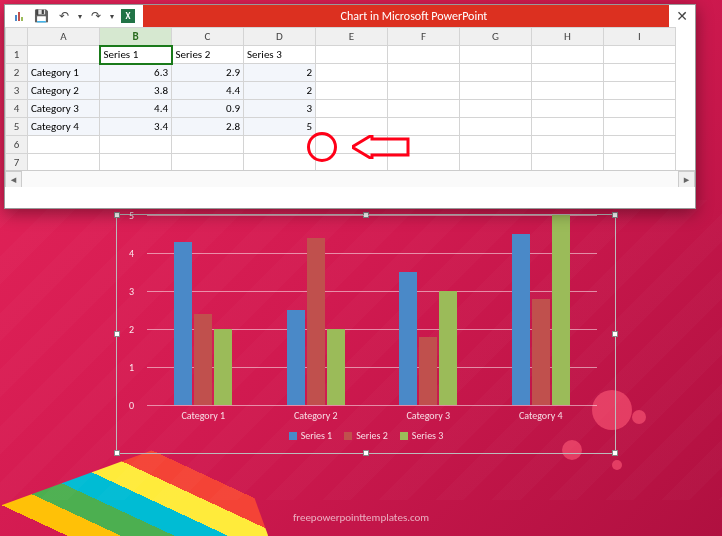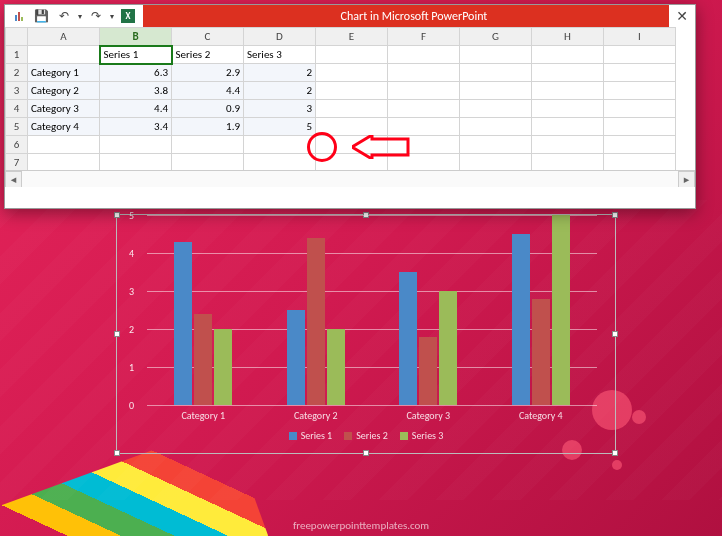--- a/index.html
+++ b/index.html
@@ -51,21 +51,21 @@
   .bar { width: 18px; }
   .s1 { background: #4a89c8; }
   .s2 { background: #c0504d; }
   .s3 { background: #9bbb59; }
   .cat-labels { position: absolute; top: 194px; left: 30px; width: 450px; display: flex; justify-content: space-around; }
   .cat-labels span { font-size: 10px; color: rgba(255,255,255,0.85); }
   .legend { position: absolute; top: 214px; left: 0; width: 100%; display: flex; justify-content: center; gap: 12px; }
   .legend-item { display: flex; align-items: center; gap: 4px; font-size: 10px; color: rgba(255,255,255,0.85); }
   .chip { width: 8px; height: 8px; }
 
-  .footer-text { position: absolute; bottom: 4px; left: 0; width: 100%; text-align: center; color: rgba(255,255,255,0.65); font-size: 11px; z-index: 4; }
+  .footer-text { position: absolute; bottom: 12px; left: 0; width: 100%; text-align: center; color: rgba(255,255,255,0.65); font-size: 11px; z-index: 4; }
   .excel-ico { display:inline-block; width:14px; height:14px; background:#217346; color:#fff; font-size:9px; line-height:14px; text-align:center; font-weight:bold; }
 </style>
 </head>
 <body>
 
 <div class="slide-bg">
   <div class="diag-stripes"></div>
   <div class="circles">
     <span style="width:40px;height:40px;top:10px;left:180px"></span>
     <span style="width:20px;height:20px;top:60px;left:150px"></span>
@@ -157,21 +157,21 @@
         <td style="background:#fff"></td>
             <td style="background:#fff"></td>
             <td style="background:#fff"></td>
             <td style="background:#fff"></td>
             <td style="background:#fff"></td>
       </tr>
       <tr class="sel-range">
         <th class="rowh">5</th>
         <td class="cat">Category 4</td>
         <td class="val">3.4</td>
-        <td class="val">1.9</td>
+        <td class="val">2.8</td>
         <td class="val">5</td>
         <td style="background:#fff"></td>
             <td style="background:#fff"></td>
             <td style="background:#fff"></td>
             <td style="background:#fff"></td>
             <td style="background:#fff"></td>
       </tr>
       <tr>
         <th class="rowh">6</th>
         <td></td>

